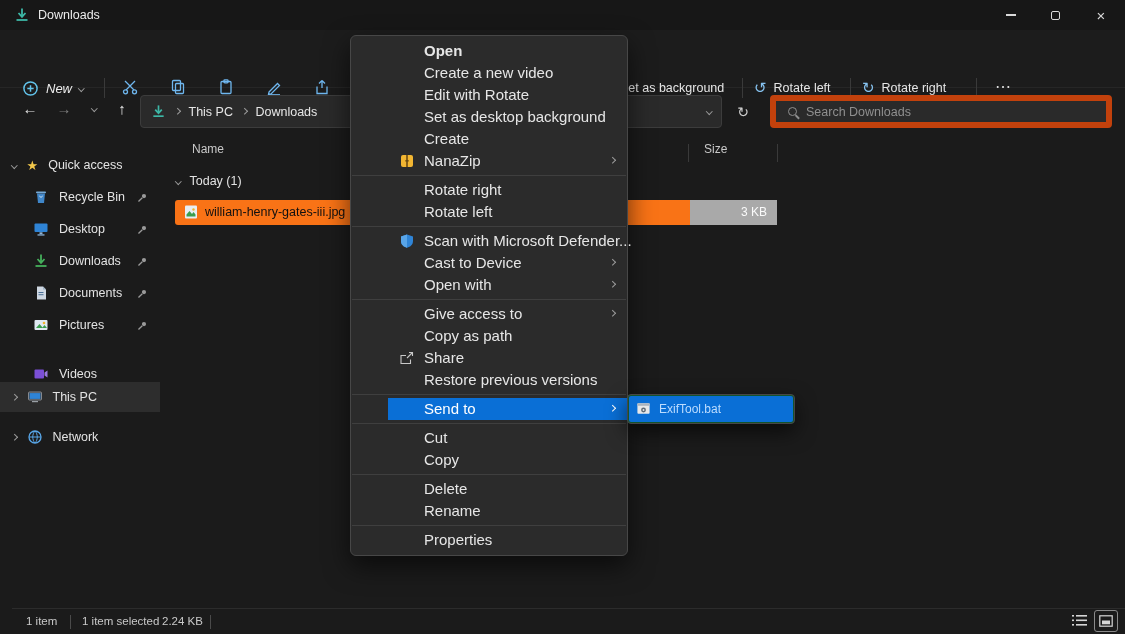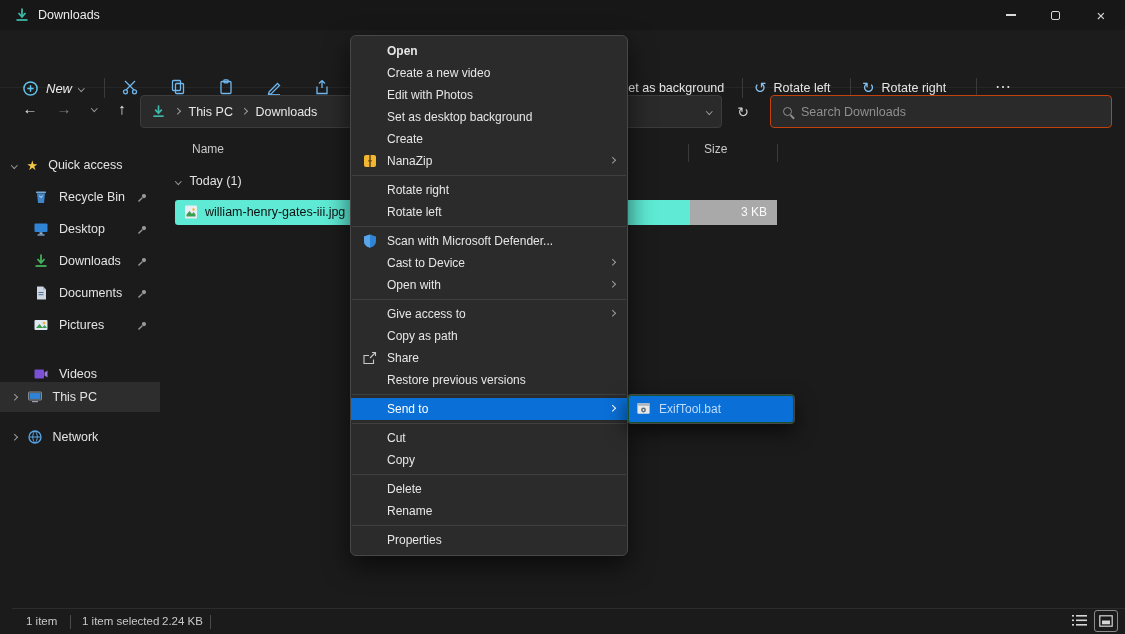--- a/index.html
+++ b/index.html
@@ -28,48 +28,48 @@
   .cmd-ic { position:absolute; top:40px; width:36px; height:34px; display:flex; align-items:center; justify-content:center; border-radius:4px; }
   .cmd-right { position:absolute; top:42px; height:32px; display:flex; align-items:center; gap:7px; font-size:12.5px; color:#e6e6e6; }
   .rot-glyph { font-size:15px; color:#86c2ef; }
   #more-btn { position:absolute; left:988px; top:42px; width:30px; height:32px; text-align:center; line-height:30px; font-size:16px; color:#dcdcdc; }
 
   
   .navbtn { position:absolute; top:92px; height:32px; display:flex; align-items:center; justify-content:center; font-size:15px; }
   #addressbar { position:absolute; left:140px; top:95px; width:582px; height:33px; background:#2a2a2a; border:1px solid #3c3c3c; border-radius:4px; display:flex; align-items:center; gap:9px; padding:0 10px; font-size:12.5px; color:#e6e6e6; }
   #addr-spacer { flex:1; }
   #refresh-btn { position:absolute; left:728px; top:95px; width:30px; height:33px; display:flex; align-items:center; justify-content:center; color:#cfcfcf; font-size:14px; }
-  #searchbox { position:absolute; left:770px; top:95px; width:342px; height:33px; background:#2a2a2a; border:1px solid #c2410c; border-radius:4px; display:flex; align-items:center; gap:9px; padding:0 12px; }
+  #searchbox { position:absolute; left:770px; top:95px; width:342px; height:33px; background:#2a2a2a; border:6px solid #c2410c; border-radius:4px; display:flex; align-items:center; gap:9px; padding:0 12px; }
   #searchbox input { flex:1; background:transparent; border:none; outline:none; color:#dddddd; font-size:12.5px; }
   #searchbox input::placeholder { color:#8f8f8f; }
   .mag { width:9px; height:9px; border:1.5px solid #8f8f8f; border-radius:50%; position:relative; flex:0 0 auto; }
   .mag::after { content:""; position:absolute; width:5px; height:1.5px; background:#8f8f8f; transform:rotate(45deg); right:-4px; bottom:-2px; }
 
   
   .side-row { position:absolute; left:0; width:160px; height:30px; display:flex; align-items:center; font-size:12.5px; color:#e3e3e3; }
   .side-row .lbl { margin-left:10px; }
   .side-row svg, .side-row .star { margin-left:10px; flex:0 0 auto; }
   .side-row .chev { margin-left:12px; flex:0 0 auto; }
   .side-row.noexp { padding-left:23px; }
   .side-row .pin { margin-left:auto; margin-right:12px; }
   #row-thispc { background:#2d2d2d; }
   .star { color:#f3c84b; font-size:13px; line-height:13px; }
 
   
   .colhead { position:absolute; top:142px; font-size:12px; color:#c9c9c9; }
   .colsep { position:absolute; top:144px; width:1px; height:18px; background:#3a3a3a; }
   #group-row { position:absolute; left:176px; top:174px; display:flex; align-items:center; gap:9px; font-size:12.5px; color:#e2e2e2; }
-  #file-row { position:absolute; left:175px; top:200px; width:602px; height:25px; background:#5eead4; border-radius:3px; }
+  #file-row { position:absolute; left:175px; top:200px; width:602px; height:25px; background:#f97316; border-radius:3px; }
   #file-size-cell { position:absolute; left:515px; top:0; width:87px; height:25px; background:#a9a9a9; text-align:right; padding-right:10px; line-height:25px; font-size:12px; color:#fafafa; }
   #file-row svg { position:absolute; left:8px; top:4px; }
   #file-name { position:absolute; left:30px; top:0; line-height:25px; font-size:12.5px; color:#101010; }
 
   
   #ctxmenu { position:absolute; left:350px; top:35px; width:278px; background:#2b2b2b; border:1px solid #474747; border-radius:6px; padding:4px 0; box-shadow:0 10px 26px rgba(0,0,0,.6); z-index:100; }
-  .mi { position:relative; height:22px; line-height:22px; font-size:12px; color:#e6e6e6; padding:0 26px 0 36px; white-space:nowrap; }
+  .mi { position:relative; height:22px; line-height:22px; font-size:15px; color:#e6e6e6; padding:0 26px 0 36px; white-space:nowrap;margin-left:37px; }
   .mi.b { font-weight:bold; }
   .mi .ico { position:absolute; left:11px; top:3px; width:16px; height:16px; }
   .mi .arr { position:absolute; right:13px; top:8px; }
   .mi.hl { background:#0a6fd6; color:#ffffff; }
   .msep { height:7px; position:relative; }
   .msep::after { content:""; position:absolute; left:1px; right:1px; top:3px; border-top:1px solid #3f3f3f; }
 
   
   #submenu { position:absolute; left:627px; top:394px; width:168px; height:30px; background:#14532d; border:1px solid #474747; border-radius:4px; padding:1px; box-shadow:0 8px 20px rgba(0,0,0,.6); z-index:110; }
   #submenu .smi { position:relative; height:26px; line-height:26px; background:#0a6fd6; border-radius:2px; padding-left:30px; font-size:12px; color:#bcdcff; }
@@ -305,21 +305,21 @@
       <path d="M3.5 10.5 l3 -3.5 2.5 3 1.5 -2 2 2.5 v2 h-9 z" fill="#3b9e4f"></path>
       <circle cx="10.5" cy="5.5" r="1.2" fill="#f0b42e"></circle>
     </svg>
   <span id="file-name">william-henry-gates-iii.jpg</span>
   <span id="file-size-cell">3 KB</span>
 </div>
 
 <div id="ctxmenu">
   <div class="mi b"><span>Open</span></div>
   <div class="mi"><span>Create a new video</span></div>
-  <div class="mi"><span>Edit with Photos</span></div>
+  <div class="mi"><span>Edit with Rotate</span></div>
   <div class="mi"><span>Set as desktop background</span></div>
   <div class="mi"><span>Create</span></div>
   <div class="mi">
     <svg class="ico" viewBox="0 0 16 16">
         <rect x="2" y="2" width="12" height="12" rx="2" fill="#f2b632"></rect>
         <rect x="7.2" y="2" width="1.6" height="12" fill="#6b4a12"></rect>
         <rect x="6.4" y="7" width="3.2" height="1.6" fill="#6b4a12"></rect>
       </svg>
     <span>NanaZip</span>
     <span class="arr chev r s"></span>

